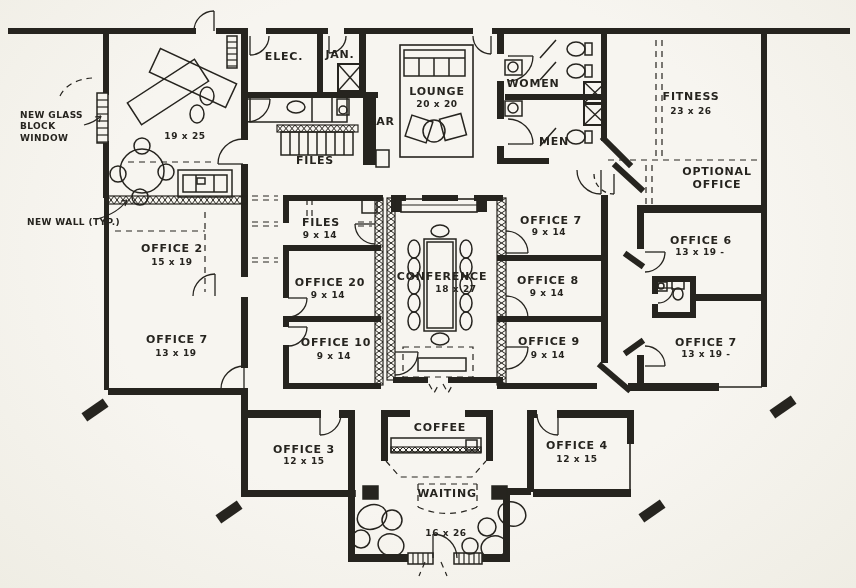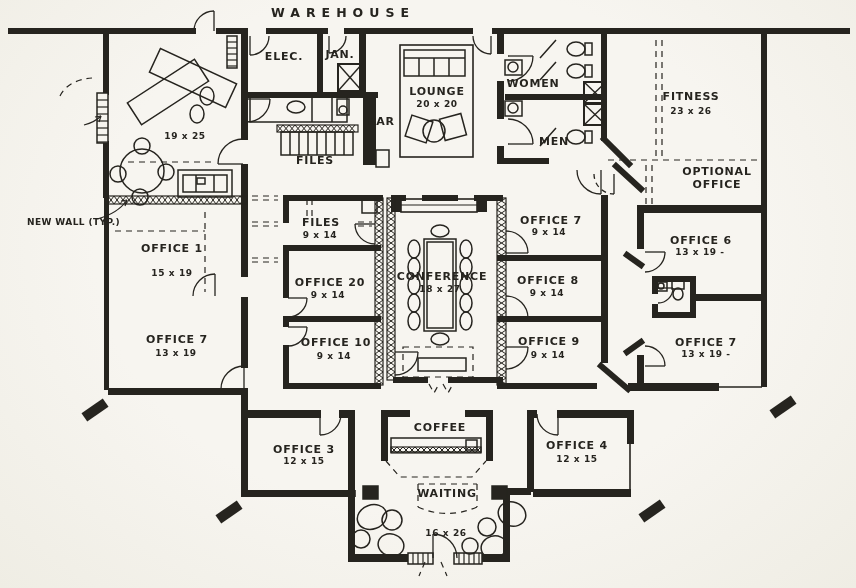--- a/index.html
+++ b/index.html
@@ -654,49 +654,49 @@
     <ellipse cx="391" cy="545" rx="13" ry="11" transform="rotate(15 391 545)"></ellipse>
     <circle cx="361" cy="539" r="9"></circle>
     <circle cx="392" cy="520" r="10"></circle>
     <ellipse cx="512" cy="514" rx="14" ry="12" transform="rotate(20 512 514)"></ellipse>
     <ellipse cx="494" cy="547" rx="13" ry="11" transform="rotate(-15 494 547)"></ellipse>
     <circle cx="487" cy="527" r="9"></circle>
     <circle cx="470" cy="546" r="8"></circle>
   </g>
 </svg>
 
-<div class="lbl wh" style="left:343px;top:13px">WAREHOUSE</div>
 
 <div class="lbl" style="left:284px;top:57px">ELEC.</div>
 <div class="lbl" style="left:340px;top:55px">JAN.</div>
 <div class="lbl" style="left:437px;top:92px">LOUNGE</div>
 <div class="lbl dim" style="left:437px;top:104px">20 x 20</div>
 <div class="lbl" style="left:381px;top:122px">BAR</div>
 <div class="lbl" style="left:533px;top:84px">WOMEN</div>
 <div class="lbl" style="left:554px;top:142px">MEN</div>
 <div class="lbl" style="left:691px;top:97px">FITNESS</div>
 <div class="lbl dim" style="left:691px;top:111px">23 x 26</div>
 <div class="lbl wrap" style="left:717px;top:179px">OPTIONAL OFFICE</div>
 <div class="lbl" style="left:315px;top:161px">FILES</div>
 <div class="lbl dim" style="left:185px;top:136px">19 x 25</div>
 
+<div class="note" style="left:20px;top:110px;width:86px">NEW GLASS BLOCK WINDOW</div>
 <div class="note" style="left:27px;top:217px">NEW WALL (TYP.)</div>
 
-<div class="lbl" style="left:172px;top:249px">OFFICE 1</div>
-<div class="lbl dim" style="left:172px;top:273px">15 x 19</div>
+<div class="lbl" style="left:172px;top:249px">OFFICE 2</div>
+<div class="lbl dim" style="left:172px;top:262px">15 x 19</div>
 <div class="lbl" style="left:177px;top:340px">OFFICE 7</div>
 <div class="lbl dim" style="left:176px;top:353px">13 x 19</div>
 <div class="lbl" style="left:321px;top:223px">FILES</div>
 <div class="lbl dim" style="left:320px;top:235px">9 x 14</div>
 <div class="lbl" style="left:330px;top:283px">OFFICE 20</div>
 <div class="lbl dim" style="left:328px;top:295px">9 x 14</div>
 <div class="lbl" style="left:336px;top:343px">OFFICE 10</div>
 <div class="lbl dim" style="left:334px;top:356px">9 x 14</div>
 <div class="lbl" style="left:442px;top:277px">CONFERENCE</div>
-<div class="lbl dim" style="left:440px;top:289px">18 x 27</div>
+<div class="lbl dim" style="left:456px;top:289px">18 x 27</div>
 <div class="lbl" style="left:551px;top:221px">OFFICE 7</div>
 <div class="lbl dim" style="left:549px;top:232px">9 x 14</div>
 <div class="lbl" style="left:548px;top:281px">OFFICE 8</div>
 <div class="lbl dim" style="left:547px;top:293px">9 x 14</div>
 <div class="lbl" style="left:549px;top:342px">OFFICE 9</div>
 <div class="lbl dim" style="left:548px;top:355px">9 x 14</div>
 <div class="lbl" style="left:701px;top:241px">OFFICE 6</div>
 <div class="lbl dim" style="left:700px;top:252px">13 x 19 -</div>
 <div class="lbl" style="left:706px;top:343px">OFFICE 7</div>
 <div class="lbl dim" style="left:706px;top:354px">13 x 19 -</div>

